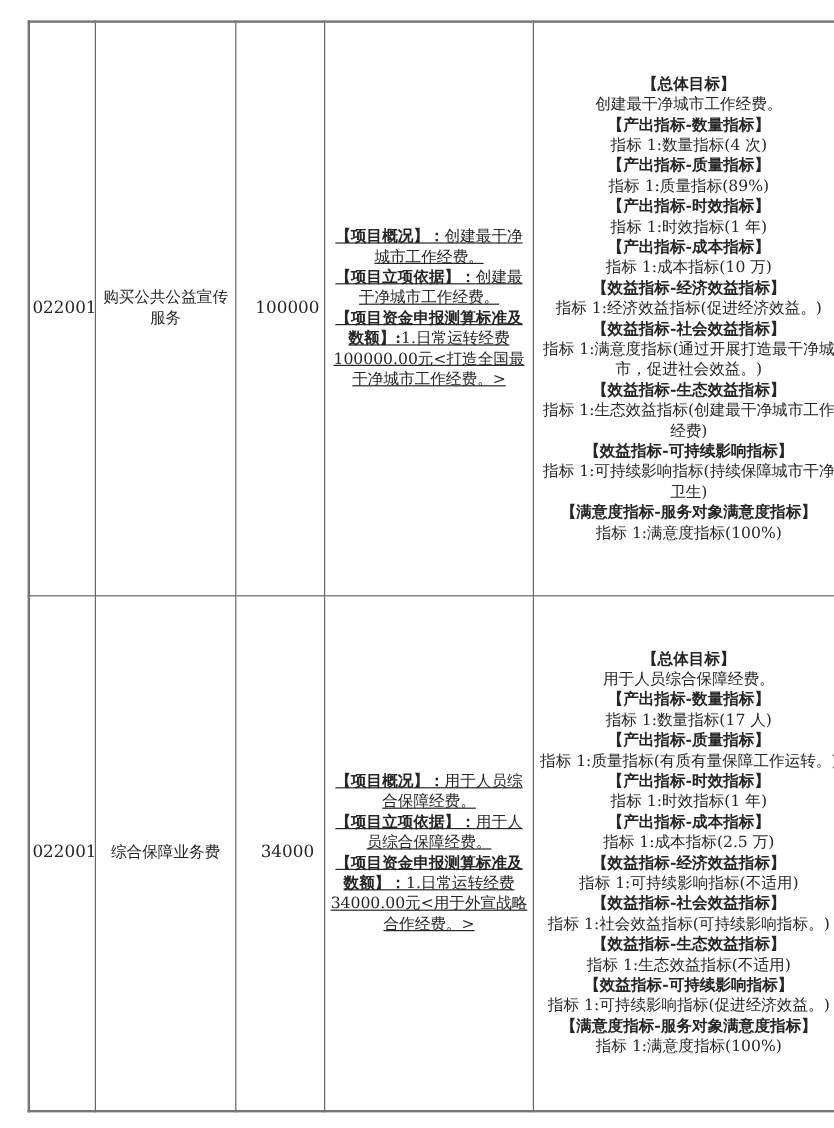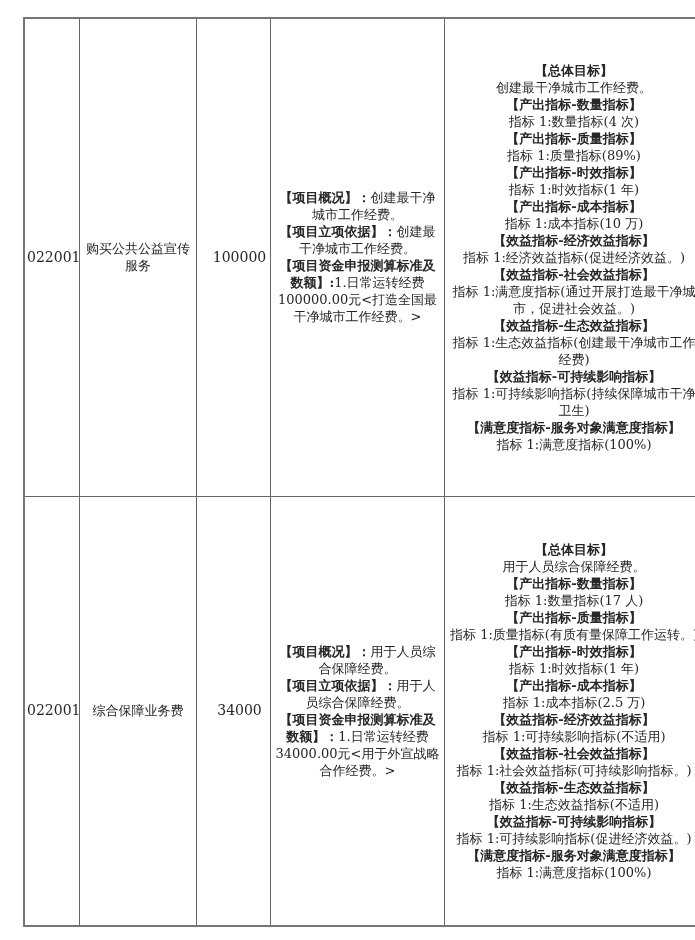--- a/index.html
+++ b/index.html
@@ -36,21 +36,21 @@
     font-size: 13px;
     line-height: 17px;
     padding: 2px;
     overflow: hidden;
   }
   tr.row-1 { height: 478px; }
   tr.row-2 { height: 430px; }
   .col-code   { width: 50px;  font-size: 14px; }
   .col-name   { width: 104px; padding: 2px 6px; }
   .col-amount { width: 57px;  font-size: 14px; padding-left: 14px; }
-  .col-overview { width: 167px; padding: 2px 3px; }
+  .col-overview { width: 167px; padding: 2px 3px; text-decoration: underline; }
   .col-ind    { width: 250px; padding: 2px 4px; }
   .ov-block, .ind-wrap { text-align: center; }
   .ind-line { text-align: center; }
   .bold { font-weight: bold; }
 </style>
 </head>
 <body>
 
 <div class="page">
   <table class="budget-table">

